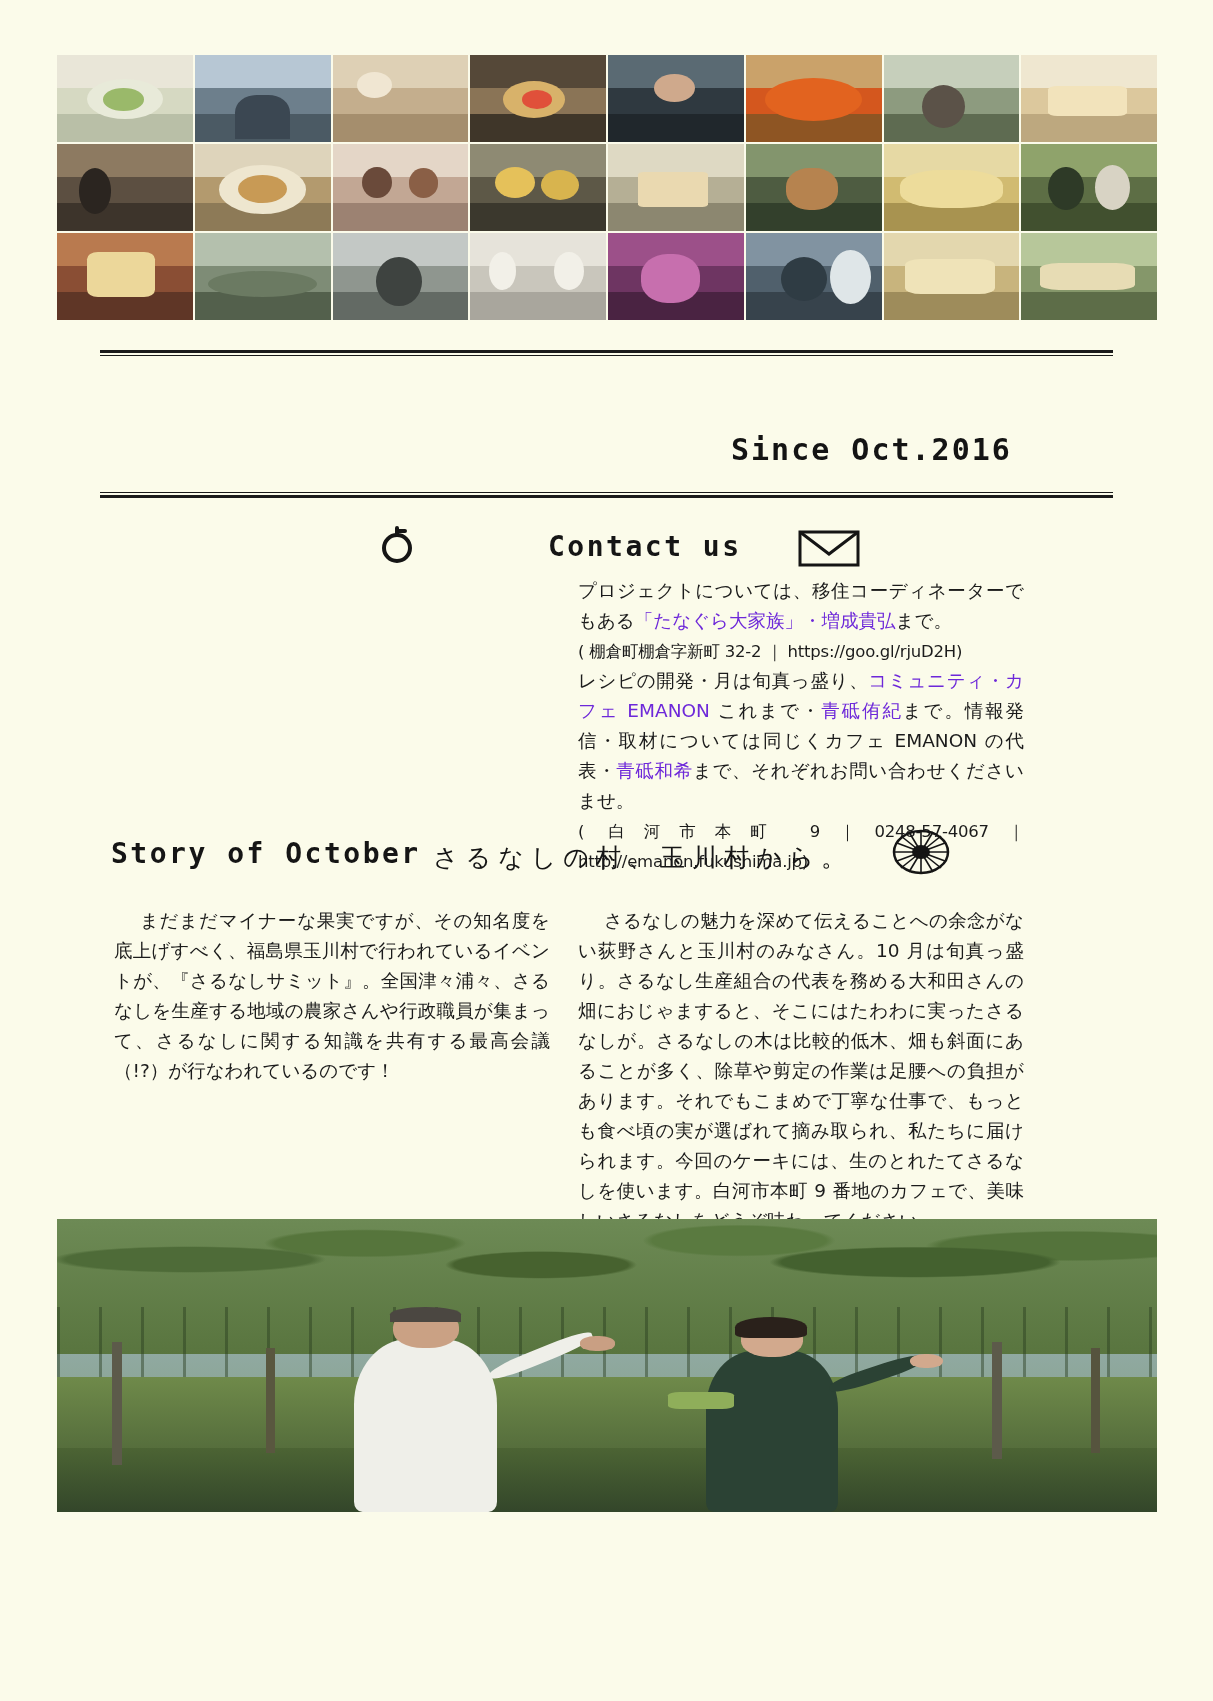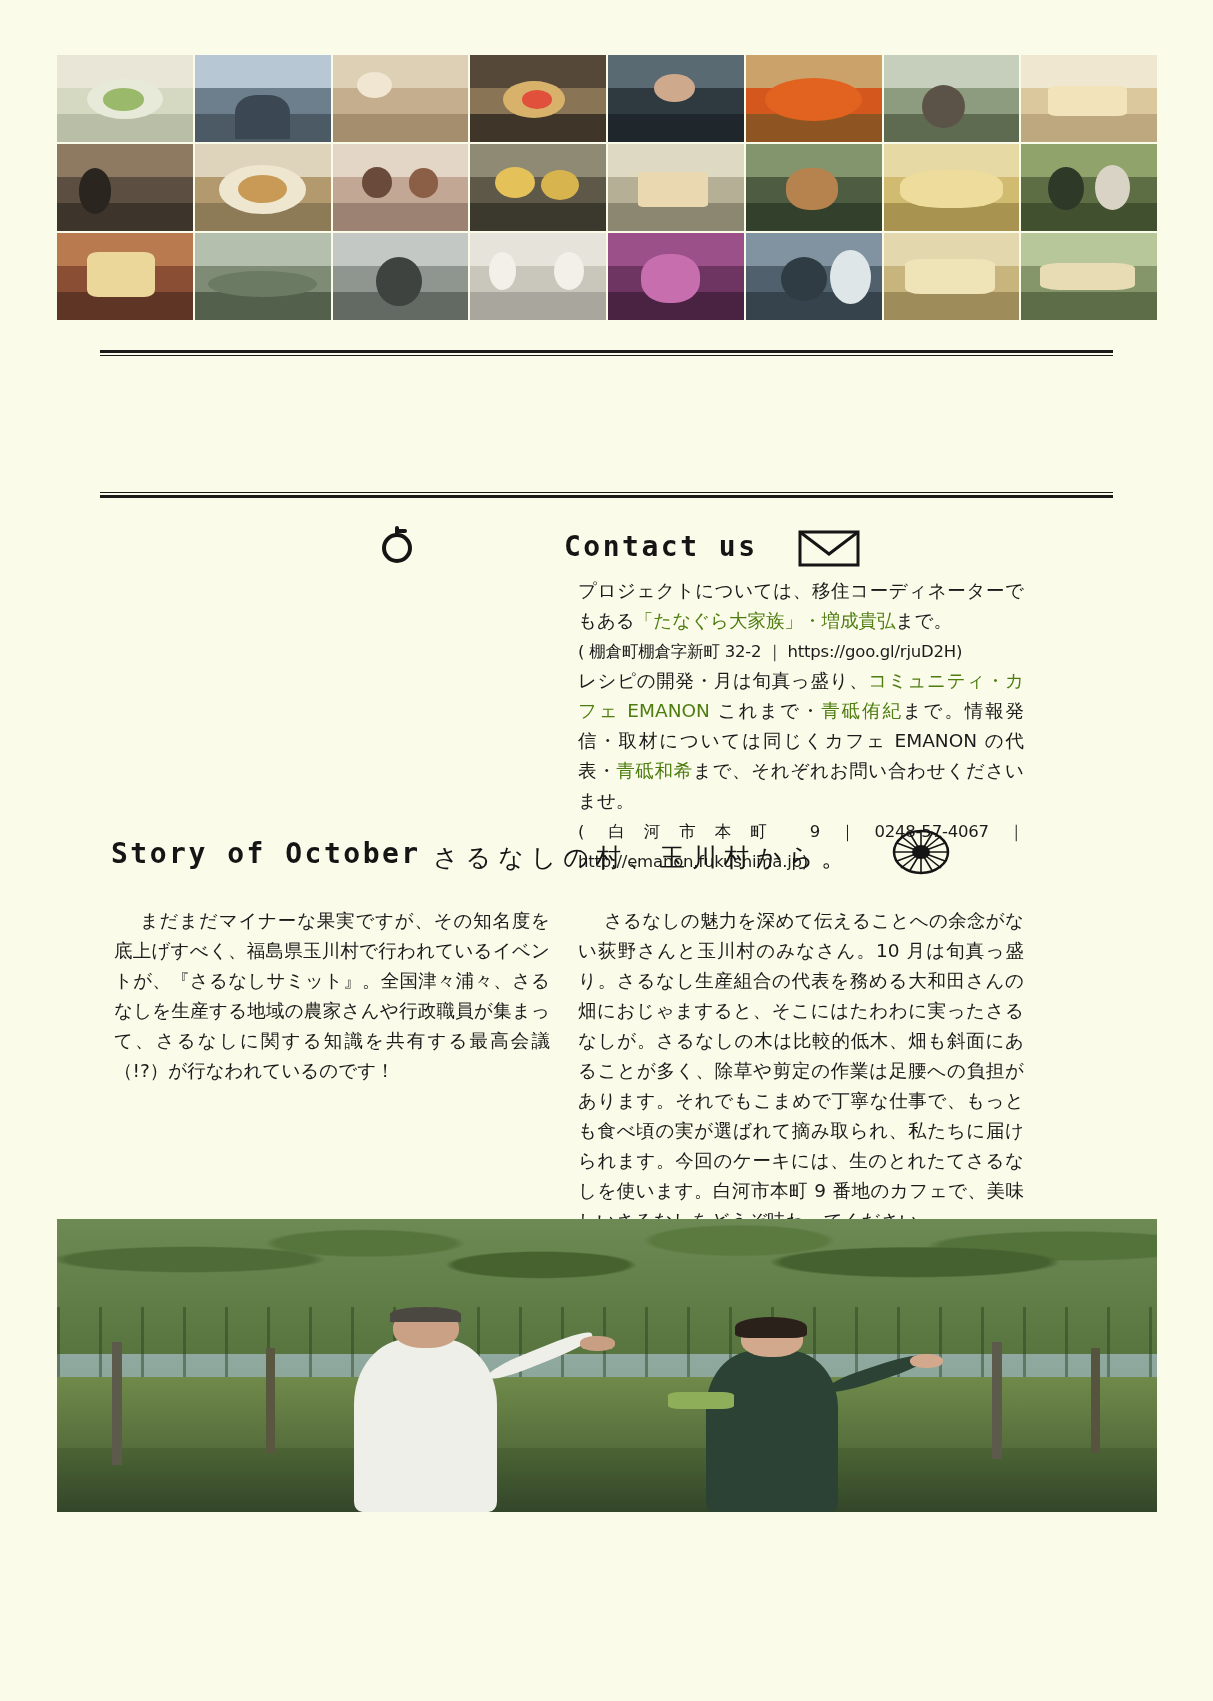--- a/index.html
+++ b/index.html
@@ -97,21 +97,21 @@
   
   .sec-head {
     position: absolute;
     font-size: 28px;
     font-weight: bold;
     letter-spacing: 2.5px;
     color: #151515;
     font-family: "DejaVu Sans Mono", monospace;
   }
   #about-head { left: 111px; top: 530px; }
-  #contact-head { left: 564px; top: 530px; }
+  #contact-head { left: 548px; top: 530px; }
   #story-head { left: 111px; top: 837px; }
   .story-sub {
     position: absolute;
     left: 433px;
     top: 841px;
     font-size: 25px;
     letter-spacing: 7px;
     color: #151515;
     font-family: "DejaVu Sans", sans-serif;
   }
@@ -144,21 +144,21 @@
   }
   #about-body { left: 114px; top: 576px; width: 436px; }
   #contact-body { left: 578px; top: 576px; width: 446px; }
   #story-left { left: 114px; top: 906px; width: 436px; }
   #story-right { left: 578px; top: 906px; width: 446px; }
   .indent { text-indent: 1.4em; display: block; }
   .small-line {
     font-size: 16.5px;
     letter-spacing: -0.2px;
   }
-  .hl-orange { color: #4d7c0f; }
+  .hl-orange { color: #6d28d9; }
 
   
   .bottom-photo {
     position: absolute;
     left: 57px;
     top: 1219px;
     width: 1100px;
     height: 293px;
     overflow: hidden;
     background: linear-gradient(#9fb6c9, #7e9a72);
@@ -322,20 +322,21 @@
     </div>
     <div class="tile" style="background:#97a878">
       <div class="g1" style="background:#b7c79a"></div>
       <div class="g2" style="background:#85976a"></div>
       <div class="g3" style="background:#5d6d48"></div>
       <div class="blob" style="left:14%;top:34%;width:70%;height:32%;background:#e7dcb4;border-radius:20%"></div>
     </div>
   </div>
 
   <div class="rule-top"></div>
+  <div class="since">Since Oct.2016</div>
   <div class="rule-bottom"></div>
 
   <div class="icon-ring">
     <svg viewBox="0 0 40 40" width="40" height="40">
       <circle cx="19" cy="22" r="13" fill="none" stroke="#151515" stroke-width="4"></circle>
       <path d="M19 9 L19 2 M19 5 L27 5" stroke="#151515" stroke-width="4" fill="none" stroke-linecap="round"></path>
     </svg>
   </div>
 
   <div class="sec-head" id="contact-head">Contact us</div>

